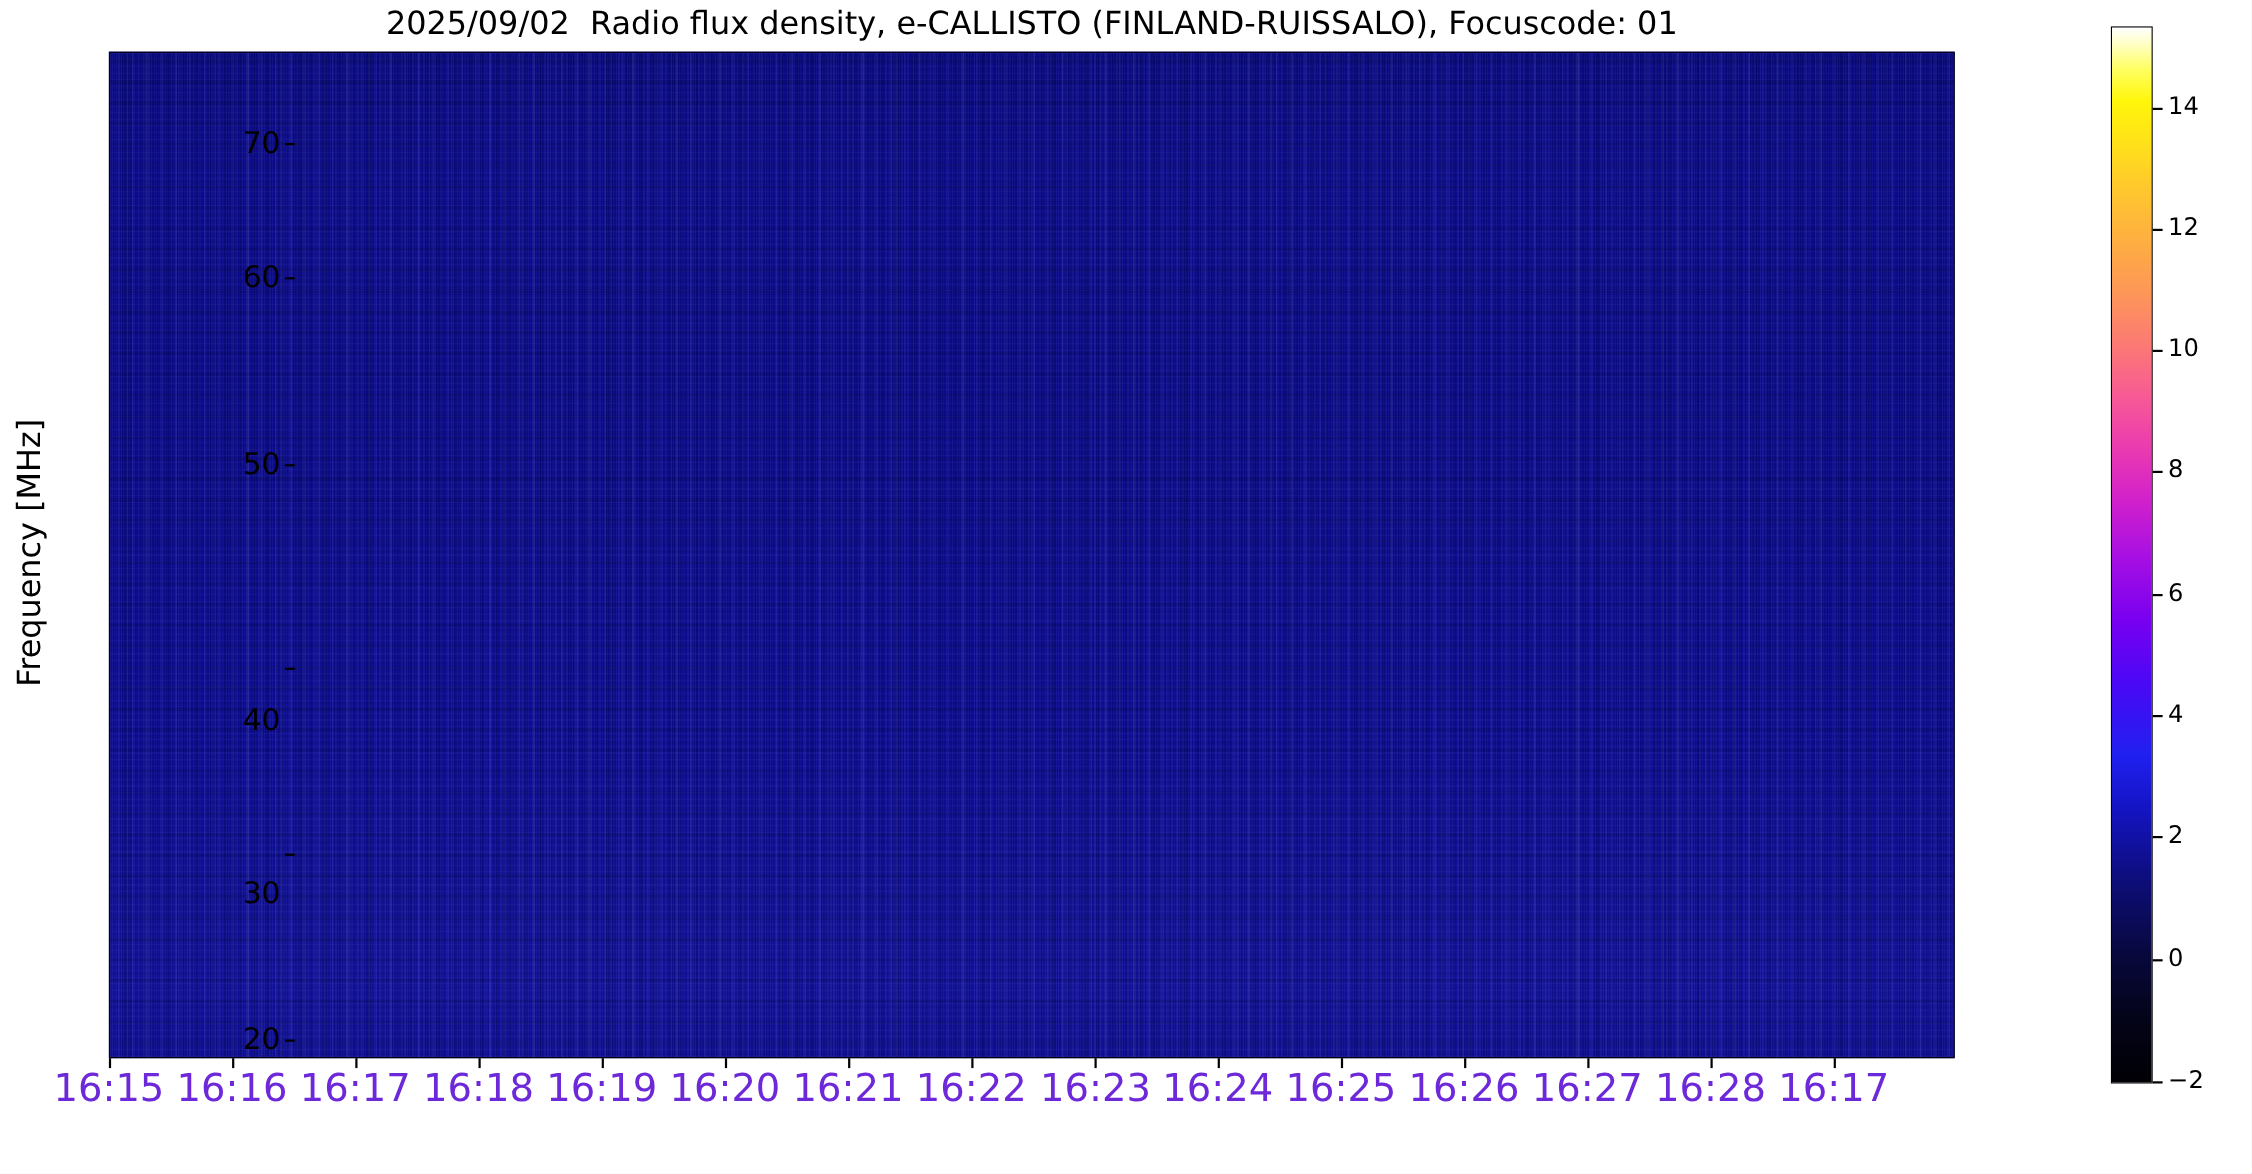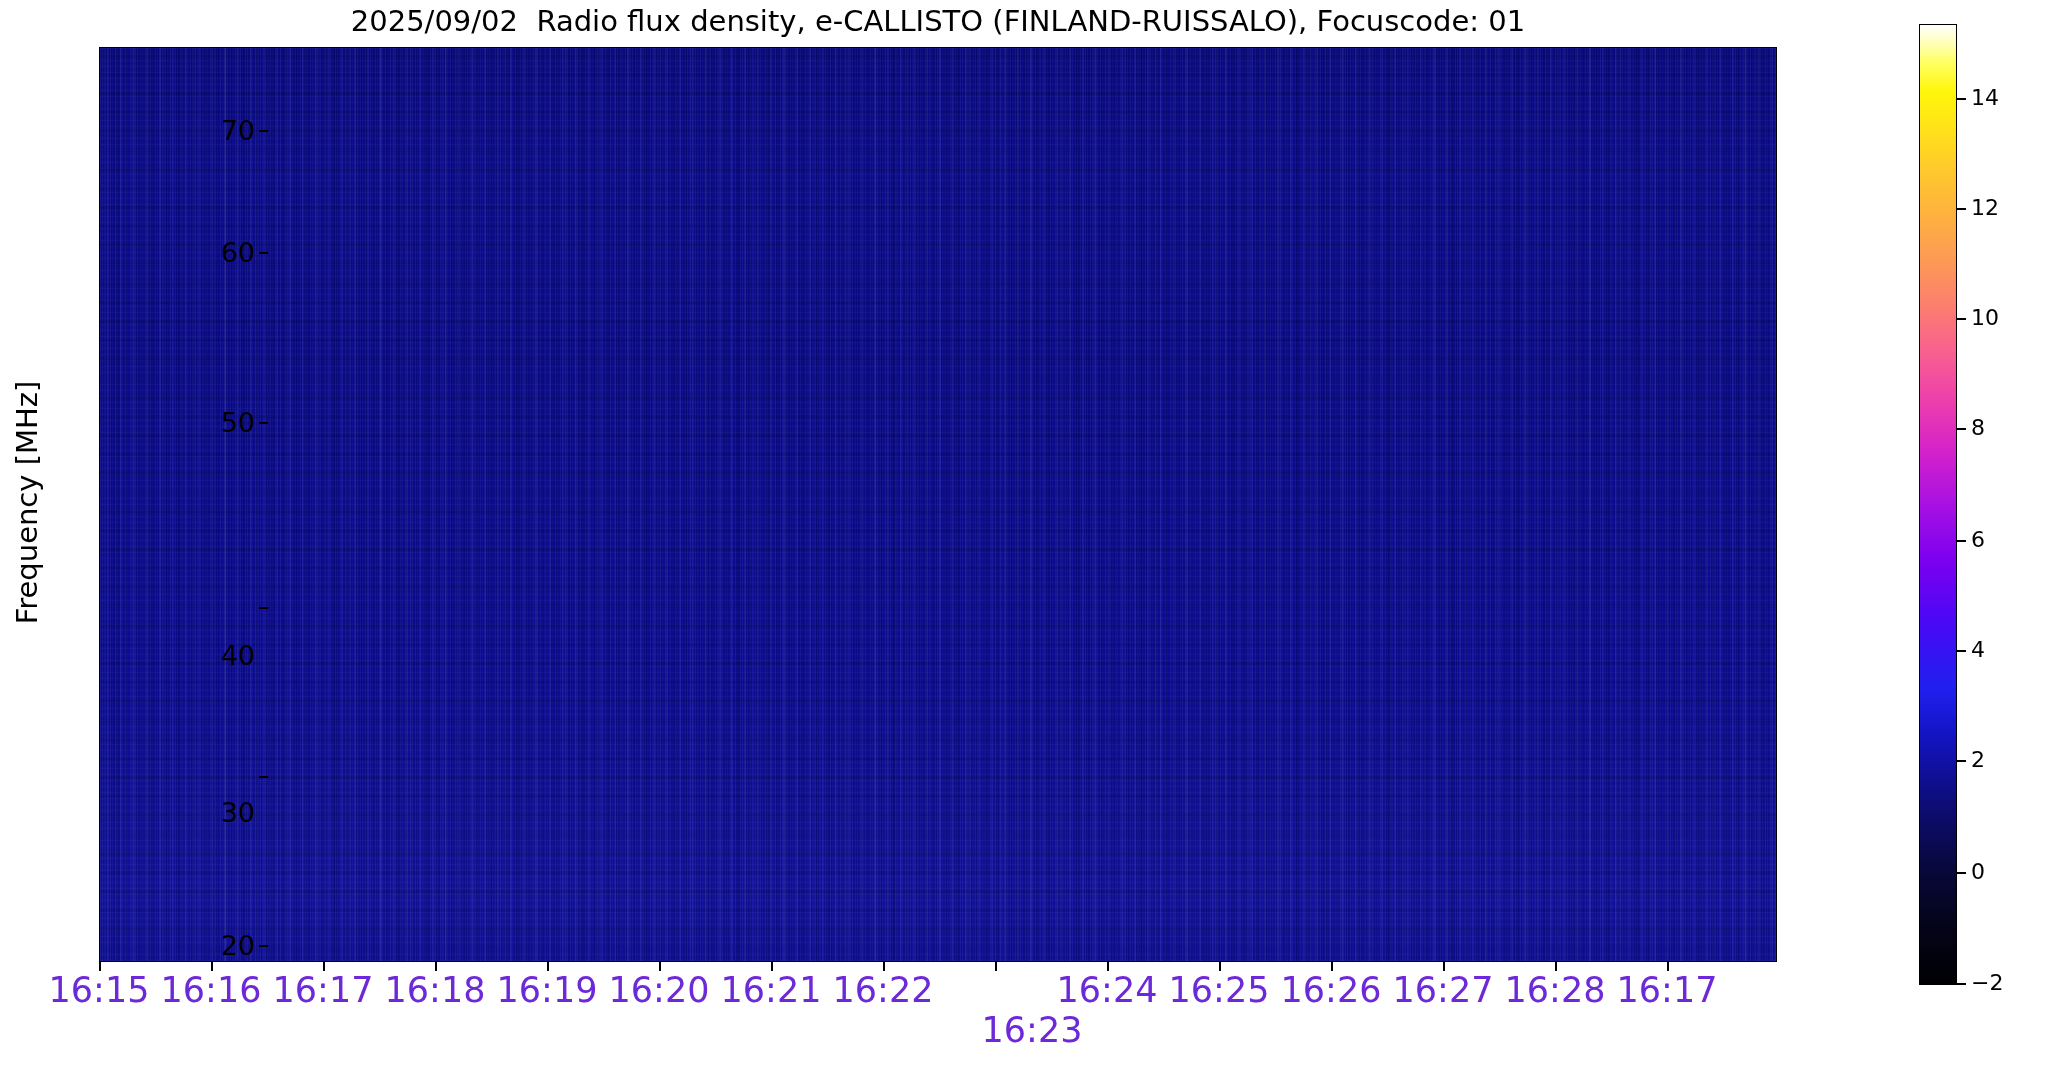--- a/index.html
+++ b/index.html
@@ -307,21 +307,21 @@
   <div class="xtick-mark" style="left:659px;"></div>
   <div class="xtick-label" style="left:659px;">16:20</div>
 
   <div class="xtick-mark" style="left:771px;"></div>
   <div class="xtick-label" style="left:771px;">16:21</div>
 
   <div class="xtick-mark" style="left:883px;"></div>
   <div class="xtick-label" style="left:883px;">16:22</div>
 
   <div class="xtick-mark" style="left:995px;"></div>
-  <div class="xtick-label" style="left:1032px;margin-top:40px;">16:23</div>
+  <div class="xtick-label" style="left:996px;">16:23</div>
 
   <div class="xtick-mark" style="left:1107px;"></div>
   <div class="xtick-label" style="left:1107px;">16:24</div>
 
   <div class="xtick-mark" style="left:1219px;"></div>
   <div class="xtick-label" style="left:1219px;">16:25</div>
 
   <div class="xtick-mark" style="left:1331px;"></div>
   <div class="xtick-label" style="left:1331px;">16:26</div>
 

